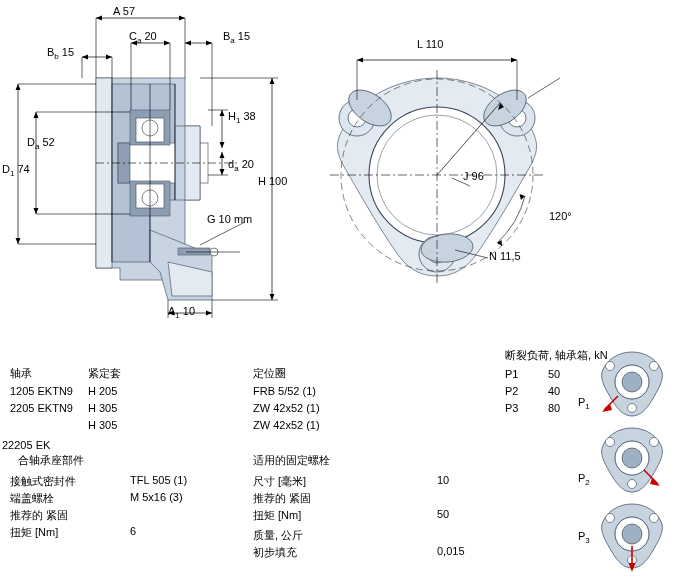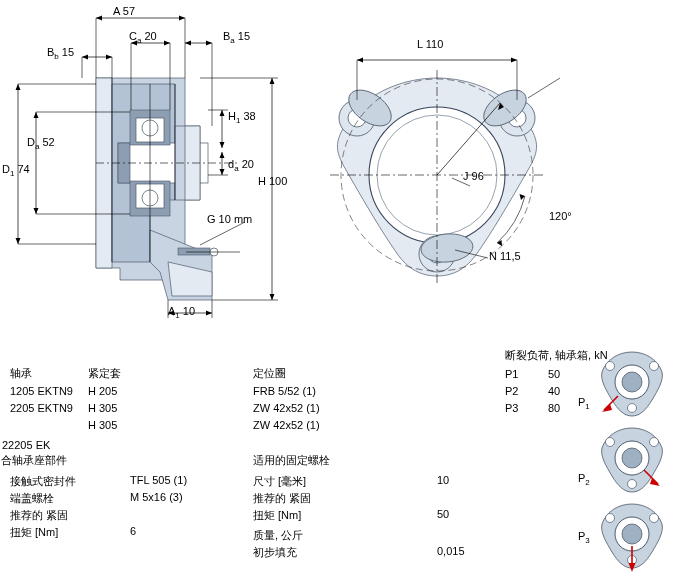--- a/index.html
+++ b/index.html
@@ -220,21 +220,21 @@
   <div class="row" style="left:253px;top:45px;">FRB 5/52 (1)</div>
 
   <div class="row" style="left:10px;top:62px;">2205 EKTN9</div>
   <div class="row" style="left:88px;top:62px;">H 305</div>
   <div class="row" style="left:253px;top:62px;">ZW 42x52 (1)</div>
 
   <div class="row" style="left:2px;top:79px;margin-top:20px;">22205 EK</div>
   <div class="row" style="left:88px;top:79px;">H 305</div>
   <div class="row" style="left:253px;top:79px;">ZW 42x52 (1)</div>
 
-  <div class="tbl hdr" style="left:1px;top:113px;">合轴承座部件</div>
+  <div class="tbl hdr" style="left:18px;top:113px;">合轴承座部件</div>
   <div class="row" style="left:10px;top:134px;">接触式密封件</div>
   <div class="row" style="left:130px;top:134px;">TFL 505 (1)</div>
   <div class="row" style="left:10px;top:151px;">端盖螺栓</div>
   <div class="row" style="left:130px;top:151px;">M 5x16 (3)</div>
   <div class="row" style="left:10px;top:168px;">推荐的 紧固</div>
   <div class="row" style="left:10px;top:185px;">扭矩 [Nm]</div>
   <div class="row" style="left:130px;top:185px;">6</div>
 
   <div class="tbl hdr" style="left:253px;top:113px;">适用的固定螺栓</div>
   <div class="row" style="left:253px;top:134px;">尺寸 [毫米]</div>

